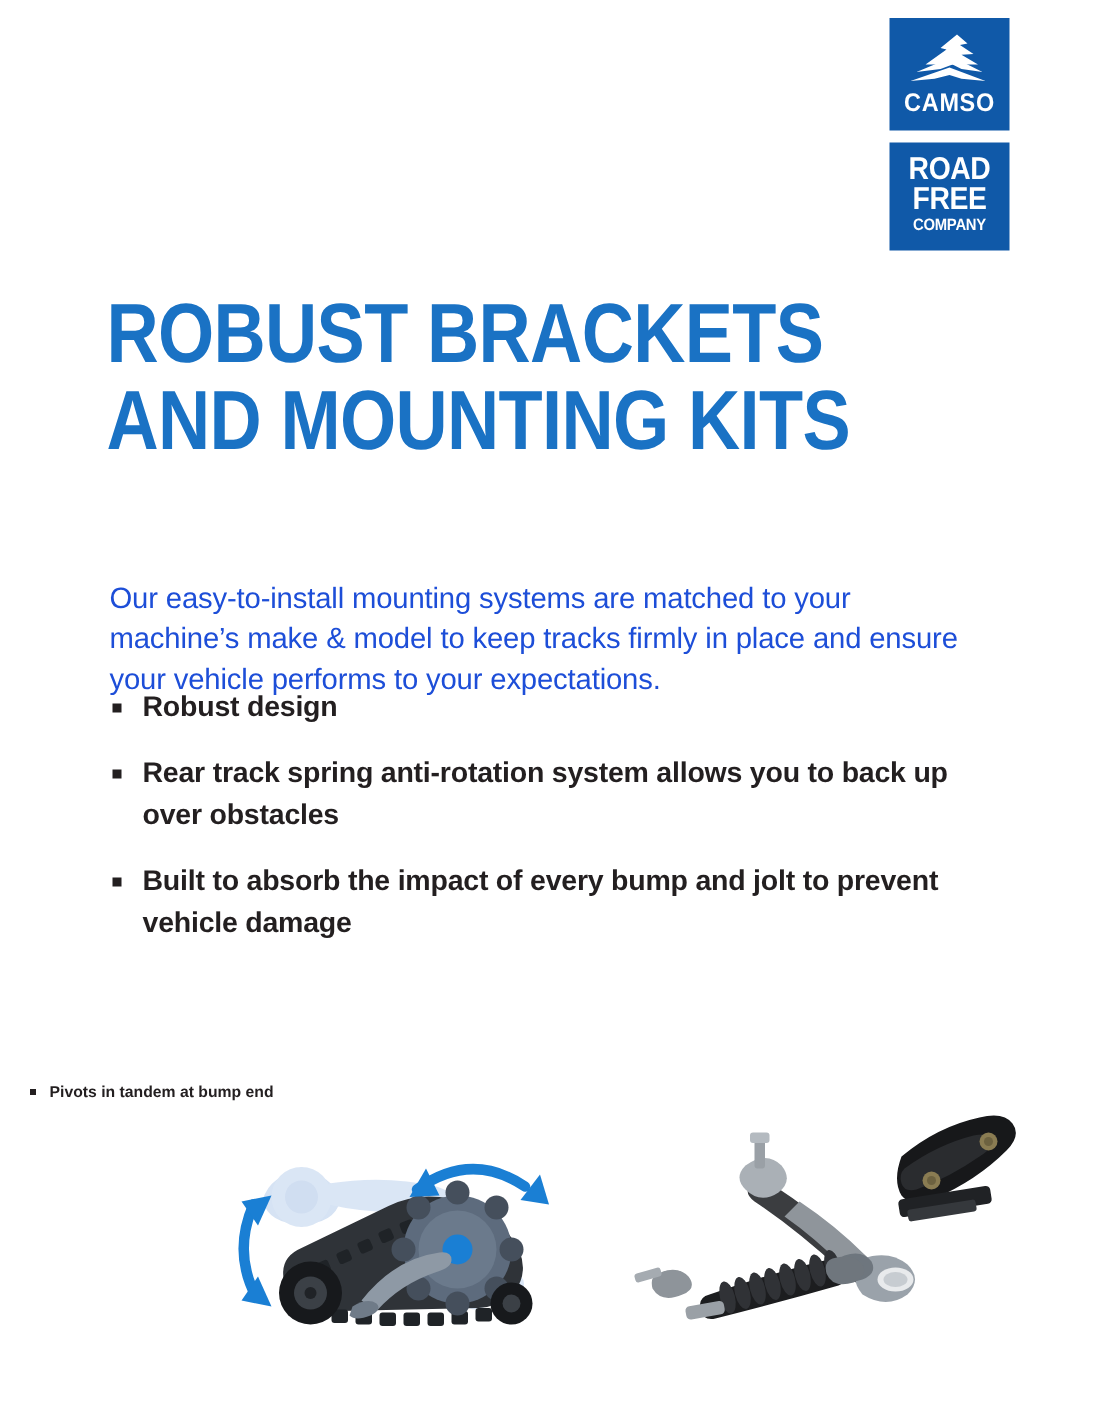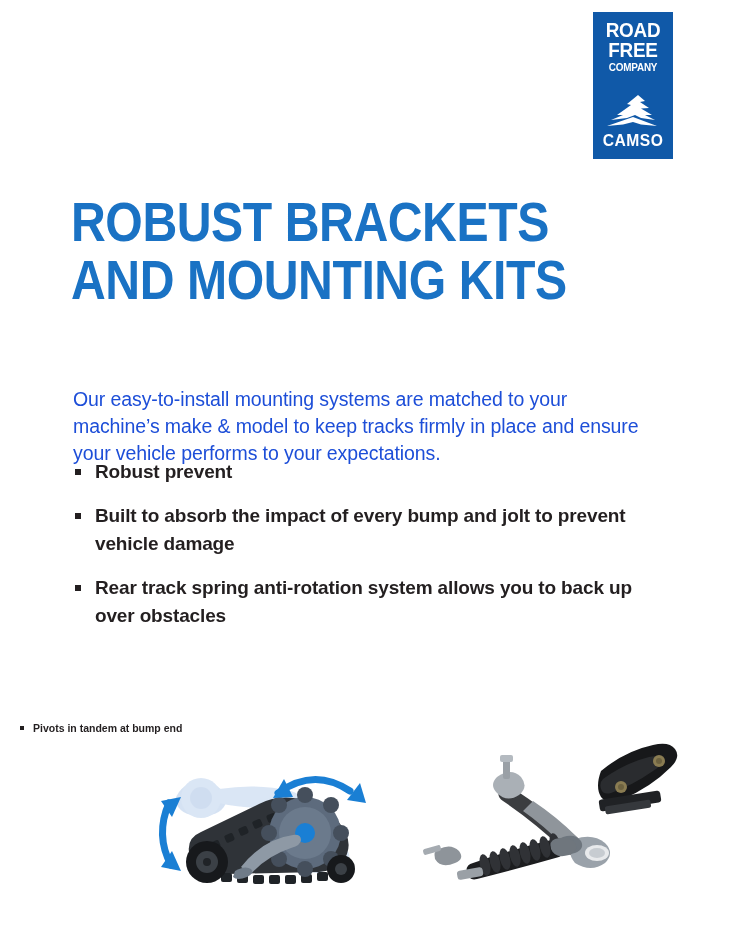--- a/index.html
+++ b/index.html
@@ -174,56 +174,56 @@
     top: 0px;
   }
 </style>
 </head>
 <body>
 
 <div id="page">
 
   <div class="logo-stack">
 
-    <div class="logo-tile logo-roadfree">
-      <span class="rf-line rf-1">ROAD</span>
-      <span class="rf-line rf-2">FREE</span>
-      <span class="rf-line rf-3">COMPANY</span>
-    </div>
-
     <div class="logo-tile logo-camso">
       <svg class="camso-mark" width="56" height="36" viewBox="0 0 56 36">
         <path fill="#ffffff" d="M33 2 L40 8 L35 9 L44 15 L36 15.5 L47 22 L12 22 L26 12 L22 11 Z"></path>
         <path fill="#ffffff" d="M6 27 L30 17 L50 27 L36 25 L30 22 L22 25 Z"></path>
         <path fill="#ffffff" d="M2 33 L28 24 L52 33 L36 31.5 L28 29 L18 31.5 Z"></path>
       </svg>
       <span class="camso-word">CAMSO</span>
     </div>
 
+    <div class="logo-tile logo-roadfree">
+      <span class="rf-line rf-1">ROAD</span>
+      <span class="rf-line rf-2">FREE</span>
+      <span class="rf-line rf-3">COMPANY</span>
+    </div>
+
   </div>
 
   <h1 class="headline">
     <span class="headline-line">ROBUST BRACKETS</span>
     <span class="headline-line">AND MOUNTING KITS</span>
   </h1>
 
   <p class="intro">Our easy-to-install mounting systems are matched to your machine’s make &amp; model to keep tracks firmly in place and ensure your vehicle performs to your expectations.</p>
 
   <ul class="feature-list">
     <li class="feature-item">
       <span class="bullet-square"></span>
-      <span>Robust prevent</span>
+      <span>Robust design</span>
+    </li>
+    <li class="feature-item">
+      <span class="bullet-square"></span>
+      <span>Rear track spring anti-rotation system allows you to back up over obstacles</span>
     </li>
     <li class="feature-item">
       <span class="bullet-square"></span>
       <span>Built to absorb the impact of every bump and jolt to prevent vehicle damage</span>
-    </li>
-    <li class="feature-item">
-      <span class="bullet-square"></span>
-      <span>Rear track spring anti-rotation system allows you to back up over obstacles</span>
     </li>
   </ul>
 
   <div class="caption">
     <span class="bullet-square"></span>
     <span>Pivots in tandem at bump end</span>
   </div>
 
   <div class="figure-area">
 

